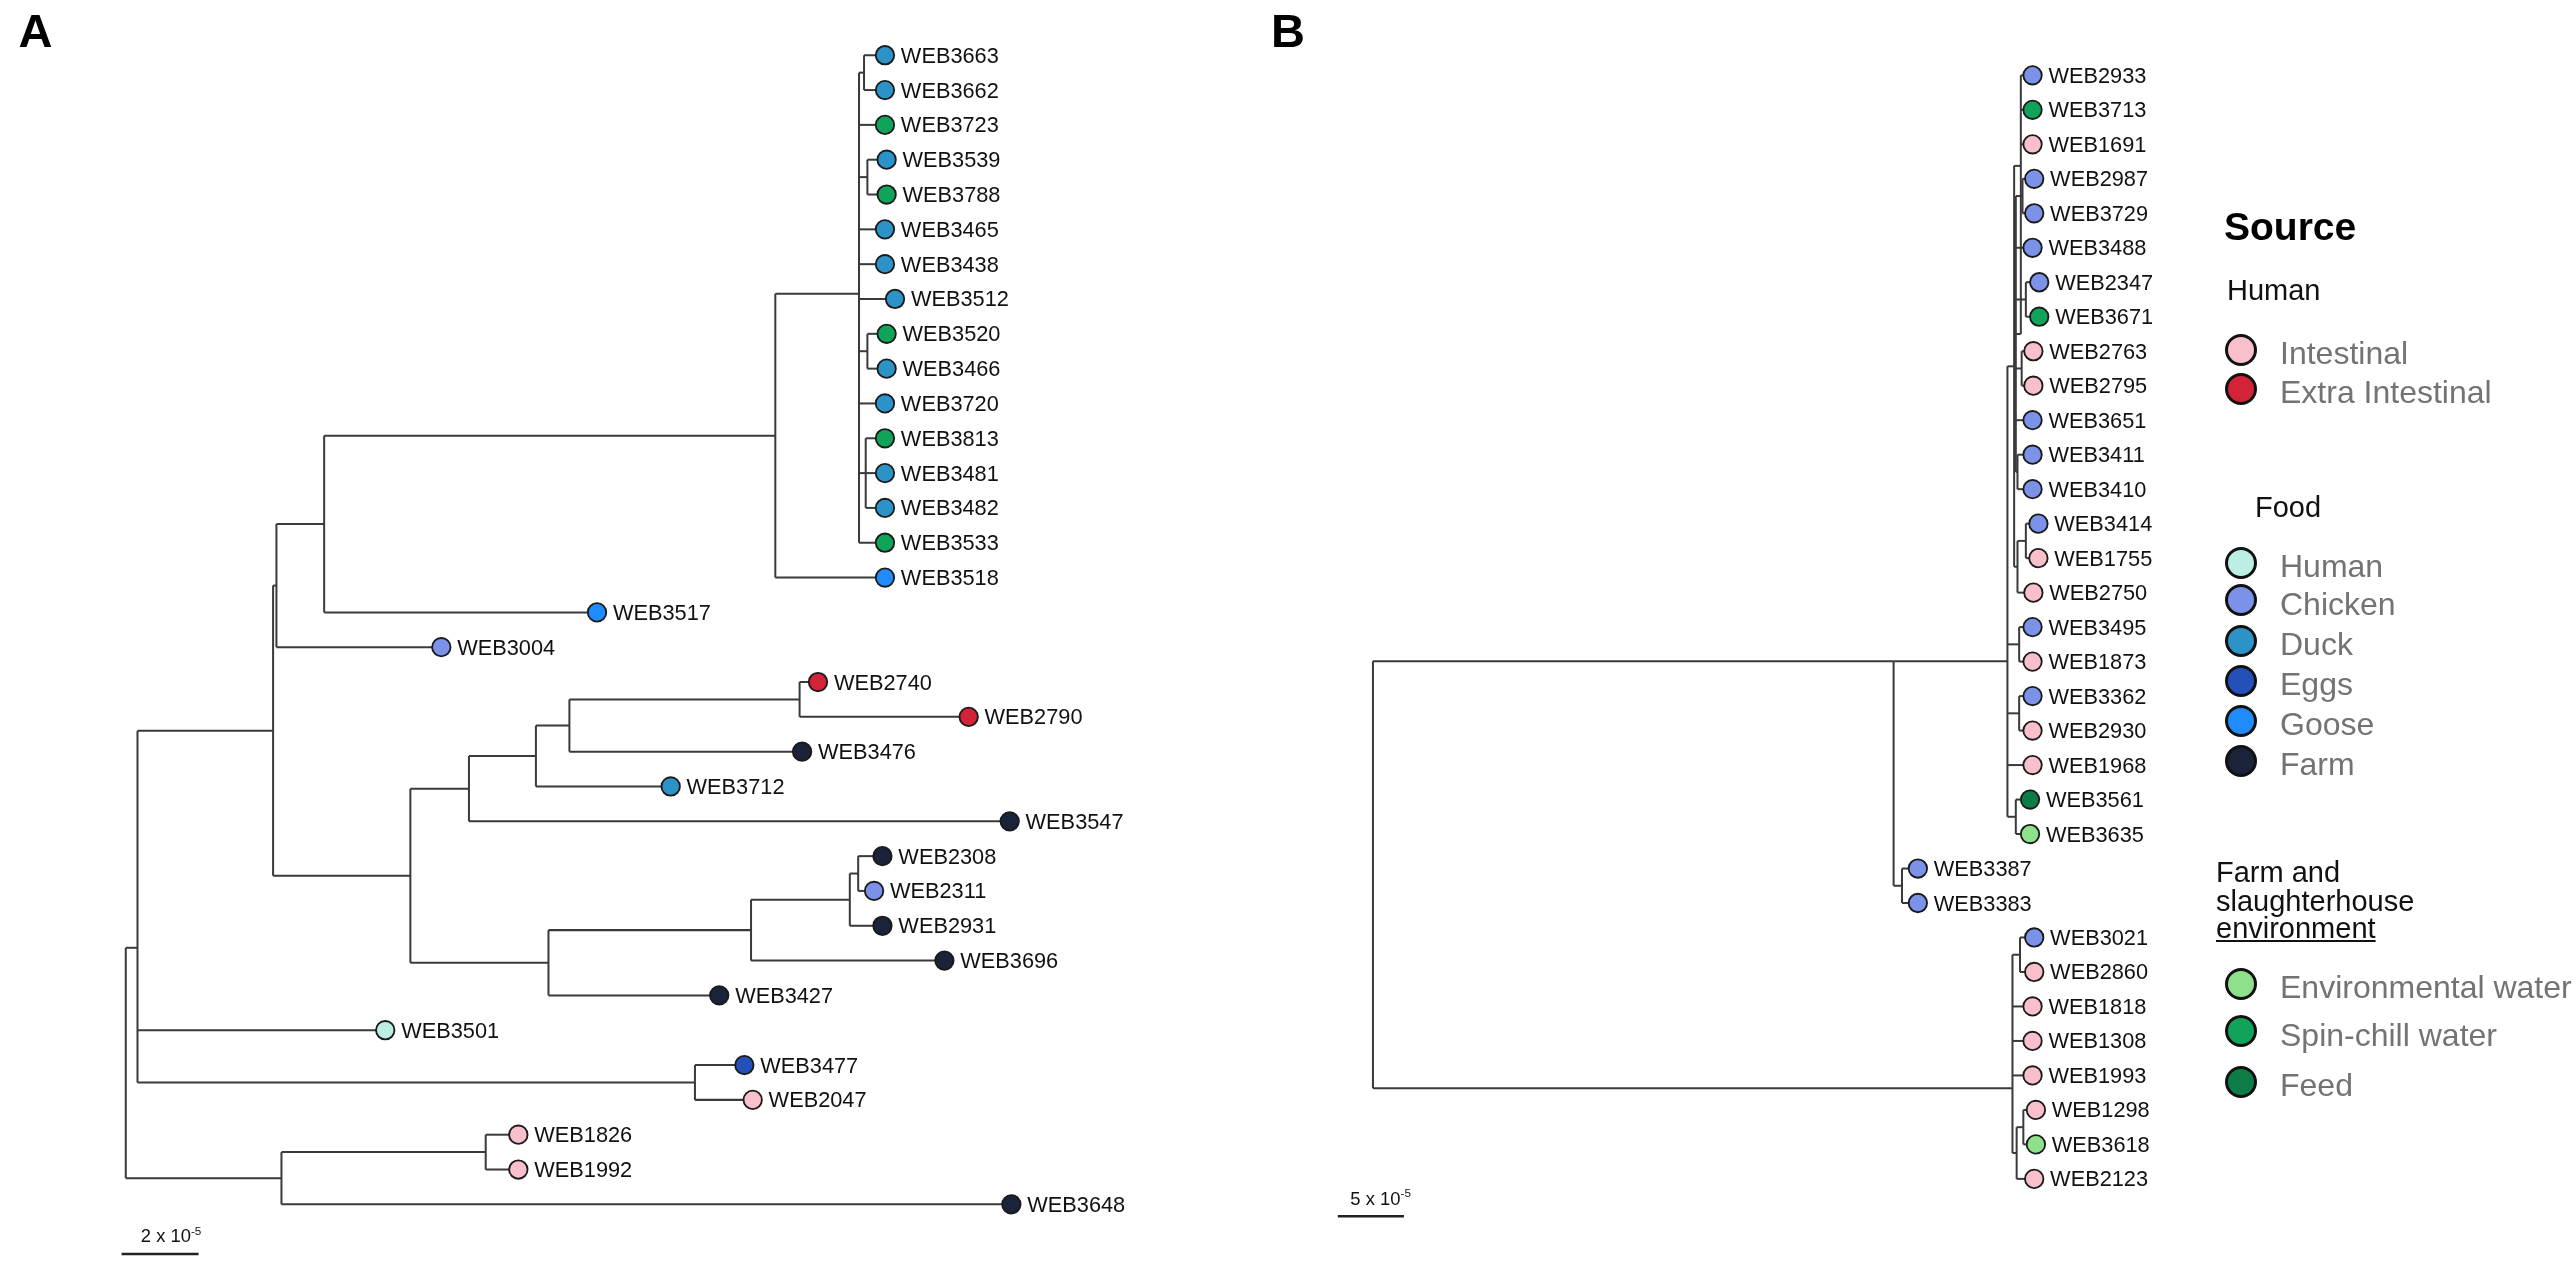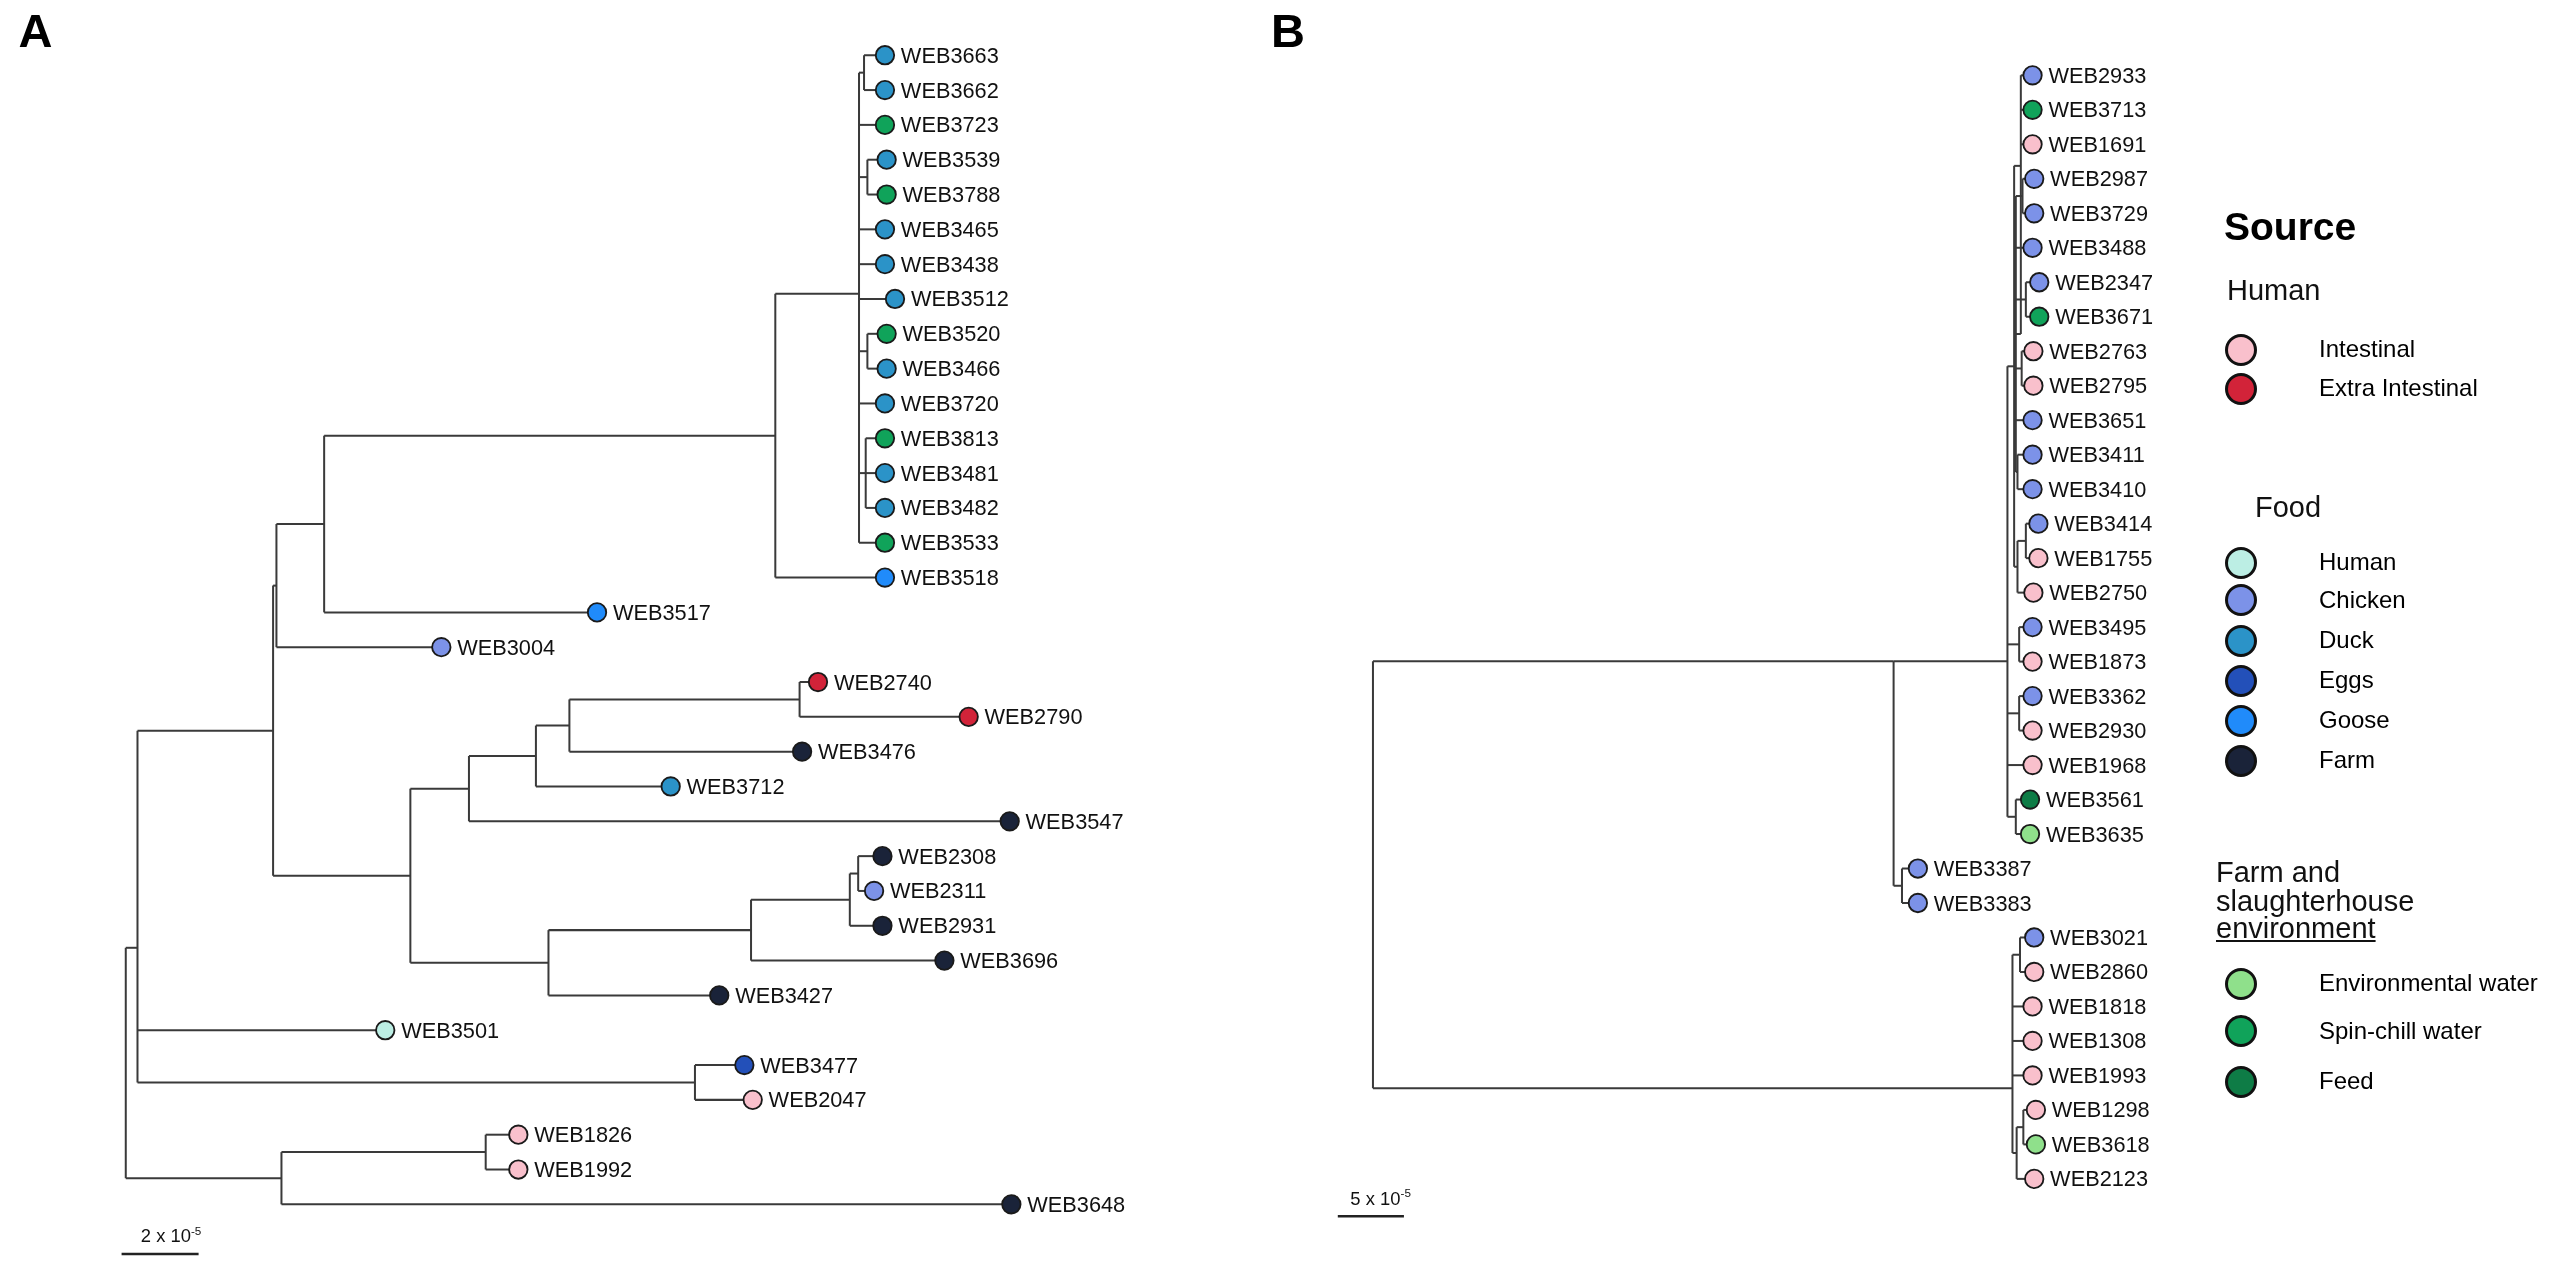--- a/index.html
+++ b/index.html
@@ -4,21 +4,21 @@
 <style>
   html,body{margin:0;padding:0;background:#fff;}
   #canvas{position:relative;width:2576px;height:1279px;background:#ffffff;overflow:hidden;
           font-family:"Liberation Sans","DejaVu Sans",sans-serif;color:#111;}
   #treesvg{position:absolute;left:0;top:0;}
   .panel-letter{position:absolute;font-weight:bold;font-size:47px;line-height:1;color:#000;}
   #legend-layer{position:absolute;left:0;top:0;width:2244px;height:1279px;}
   .lg-title{position:absolute;font-weight:bold;font-size:39px;line-height:1;color:#000;}
   .lg-group-title{position:absolute;font-size:29px;line-height:1;color:#111;}
   .lg-swatch{position:absolute;width:32px;height:32px;border-radius:50%;border:3.3px solid #111;box-sizing:border-box;}
-  .lg-label{position:absolute;font-size:24px;line-height:1;color:#000000;white-space:nowrap;margin-left:39px;}
+  .lg-label{position:absolute;font-size:32px;line-height:1;color:#737373;white-space:nowrap;}
   svg text{fill:#111;}
 </style>
 </head>
 <body>
 
 <div id="canvas">
   <svg id="treesvg" width="2576" height="1279" viewBox="0 0 3077 1528" xmlns="http://www.w3.org/2000/svg">
       <g>
         <line x1="150" y1="1132.3033333333333" x2="150" y2="1407.6" stroke="#3a3a3a" stroke-width="2.4"></line>
         <line x1="150" y1="1132.3033333333333" x2="164" y2="1132.3033333333333" stroke="#3a3a3a" stroke-width="2.4"></line>

